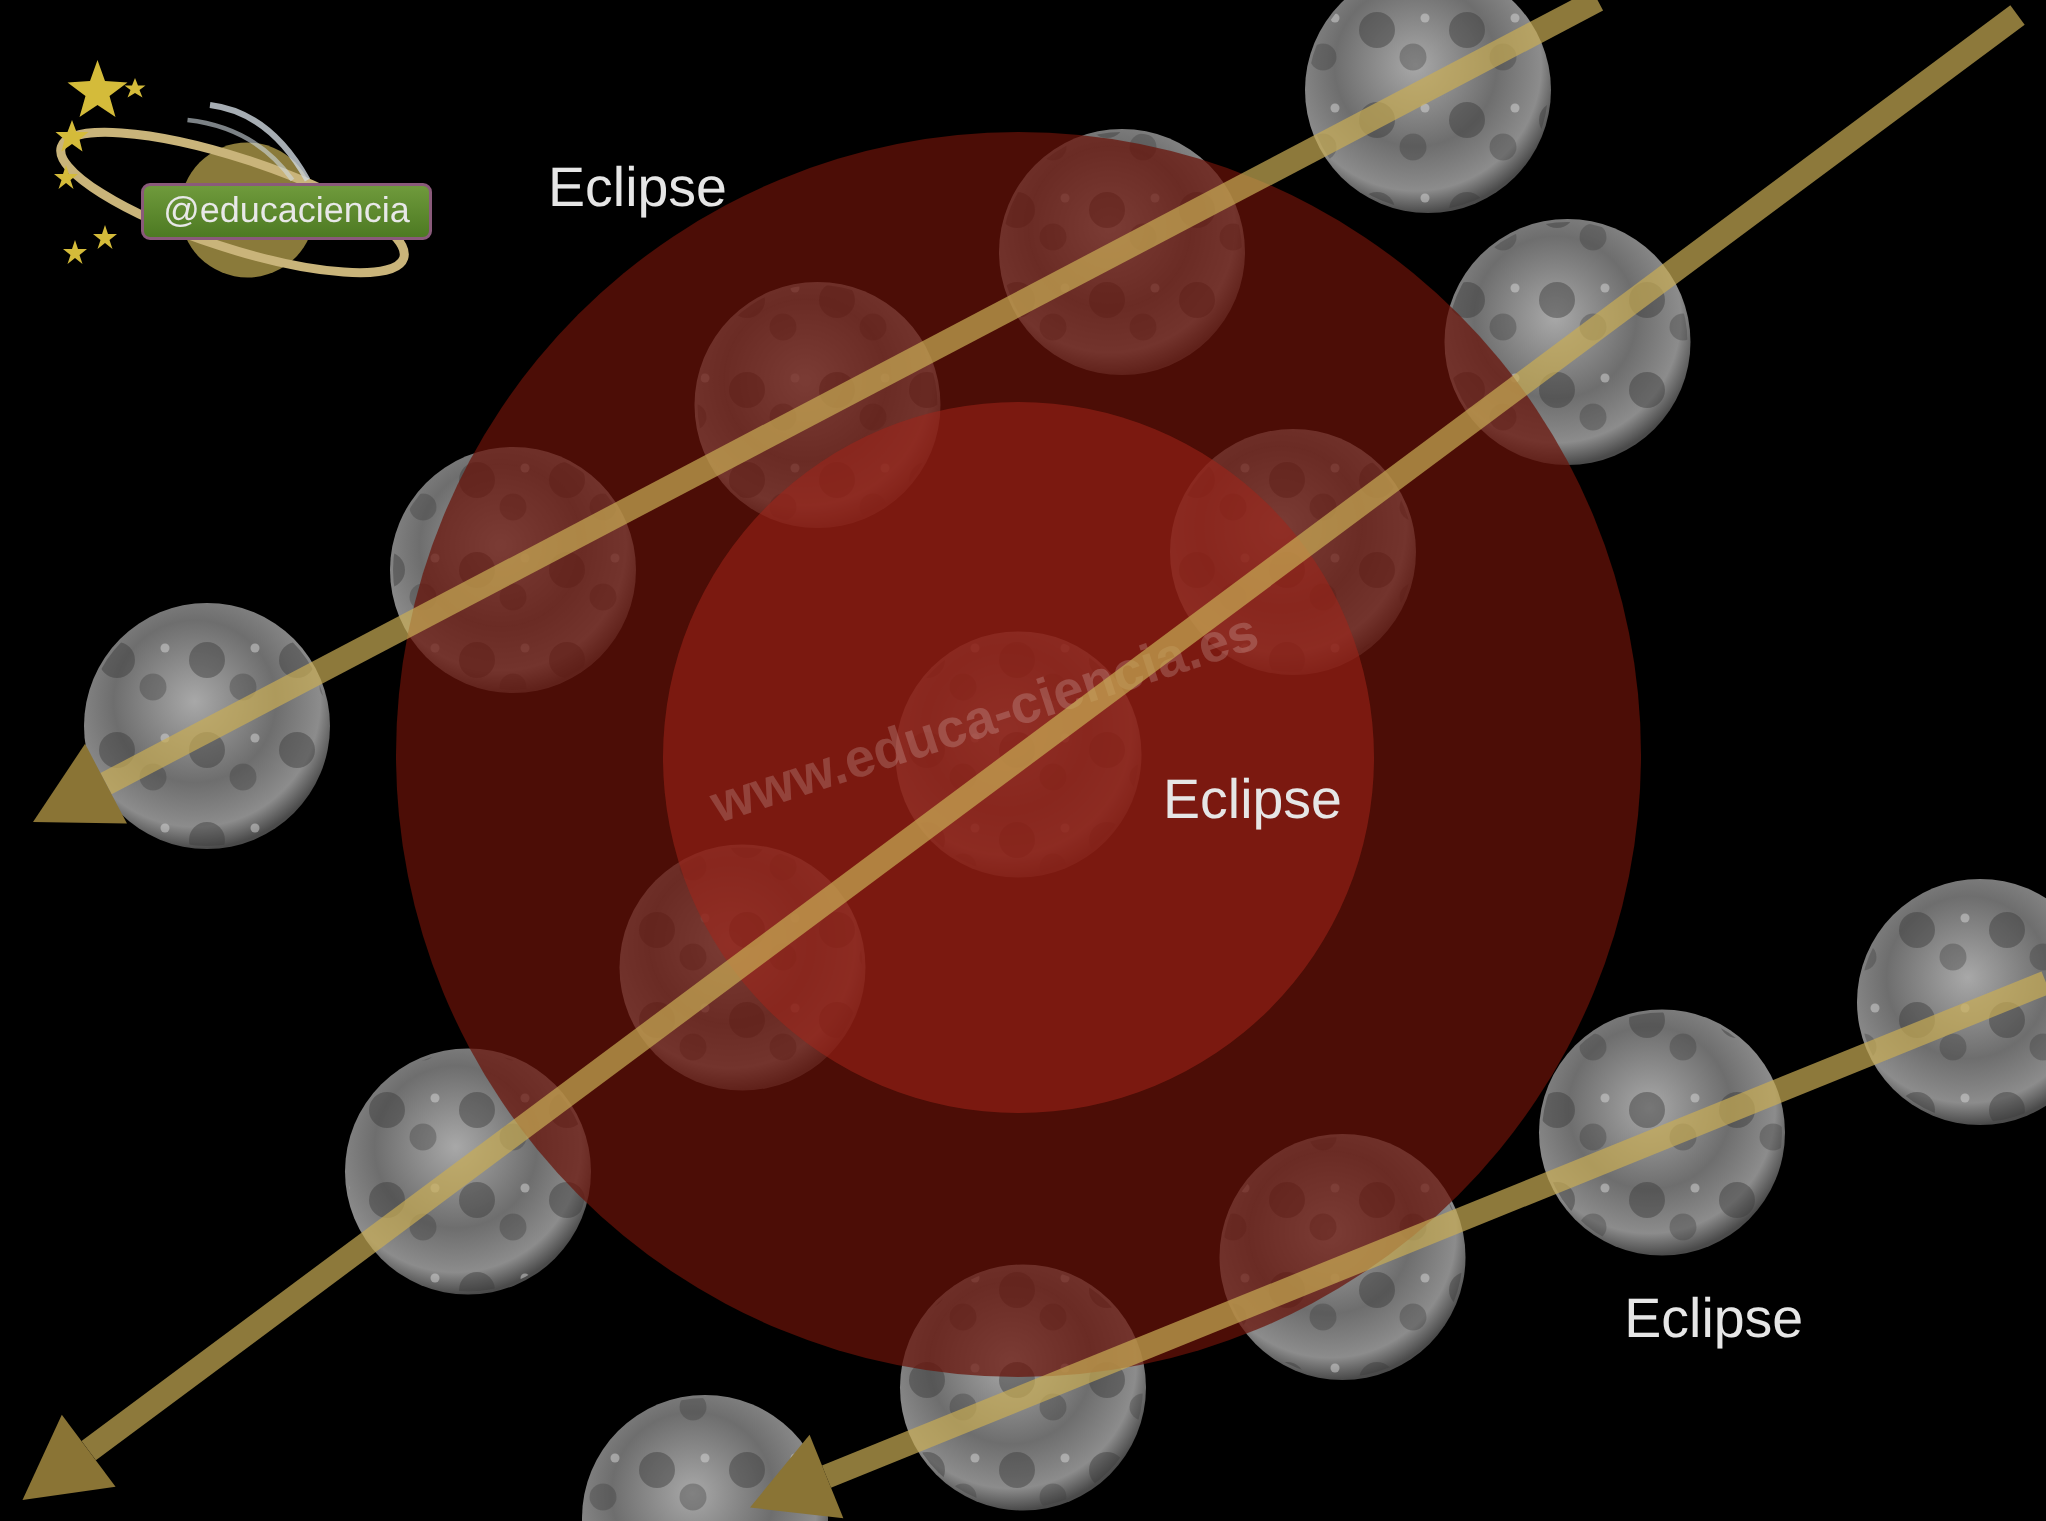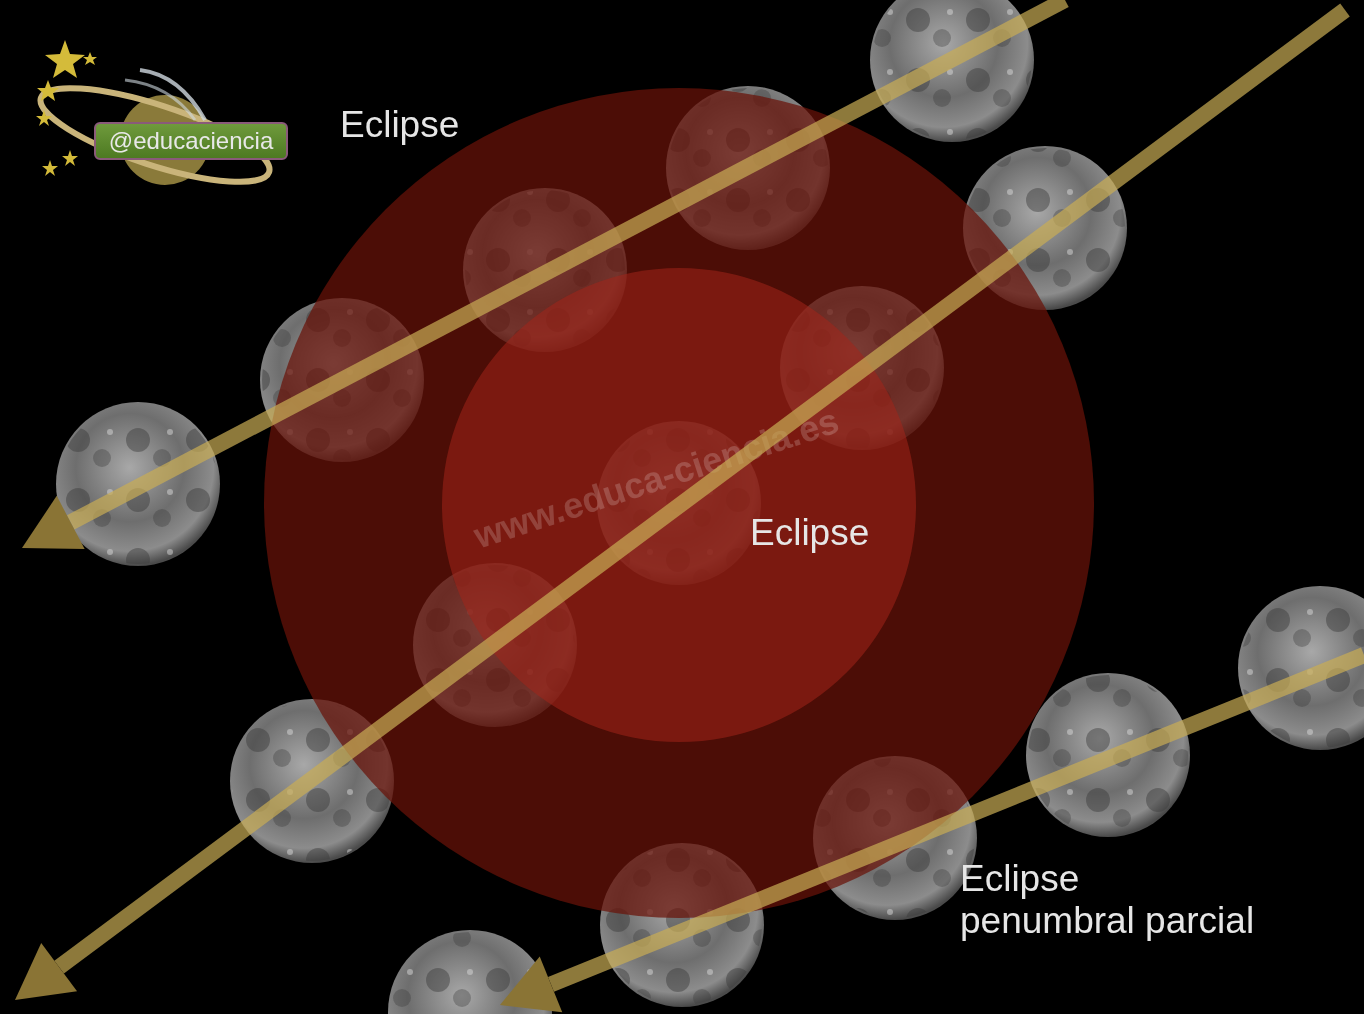--- a/index.html
+++ b/index.html
@@ -1,18 +1,18 @@
 <!DOCTYPE html>
 <html><head>
   <meta charset="utf-8">
   <style>
     html, body { margin: 0; padding: 0; background: #000; }
     body { width: 1364px; height: 1014px; overflow: hidden; position: relative; font-family: "Liberation Sans", sans-serif; }
     #stage { position: absolute; left: 0; top: 0; width: 1364px; height: 1014px; }
-    .label { position: absolute; color: #e6e6e6; font-family: "Liberation Sans", sans-serif; font-size: 37px; line-height: 42px; white-space: nowrap; }
+    .label { position: absolute; color: #e6e6e6; font-family: "Liberation Sans", sans-serif; font-size: 37px; line-height: 42px; text-align: center; white-space: nowrap; }
     .logo { position: absolute; left: 30px; top: 40px; width: 250px; height: 150px; }
     .logo-badge { position: absolute; left: 28px; top: 82px; width: 190px; height: 34px; border-radius: 6px; background: linear-gradient(#6f9a3c, #4d7a22); border: 2px solid #8a5a7a; color: #e8e8e8; font-size: 24px; line-height: 34px; text-align: center; margin-left: 36px; }
   </style>
 </head>
 <body>
 
 <svg id="stage" width="1364" height="1014" viewBox="0 0 1364 1014" xmlns="http://www.w3.org/2000/svg">
   <defs>
     <radialGradient id="moonGrad" cx="45%" cy="40%" r="60%">
       <stop offset="0%" stop-color="#a8a8a8"></stop>
@@ -124,14 +124,13 @@
 </div>
 
 <div class="label" style="left:340px; top:104px; width:170px;">
   <div>Eclipse</div>
 </div>
 <div class="label" style="left:750px; top:512px; width:170px;">
   <div>Eclipse</div>
 </div>
 <div class="label" style="left:960px; top:858px; width:365px;">
   <div>Eclipse</div>
-  <div>penumbral parcial</div>
 </div>
 
 </body></html>

